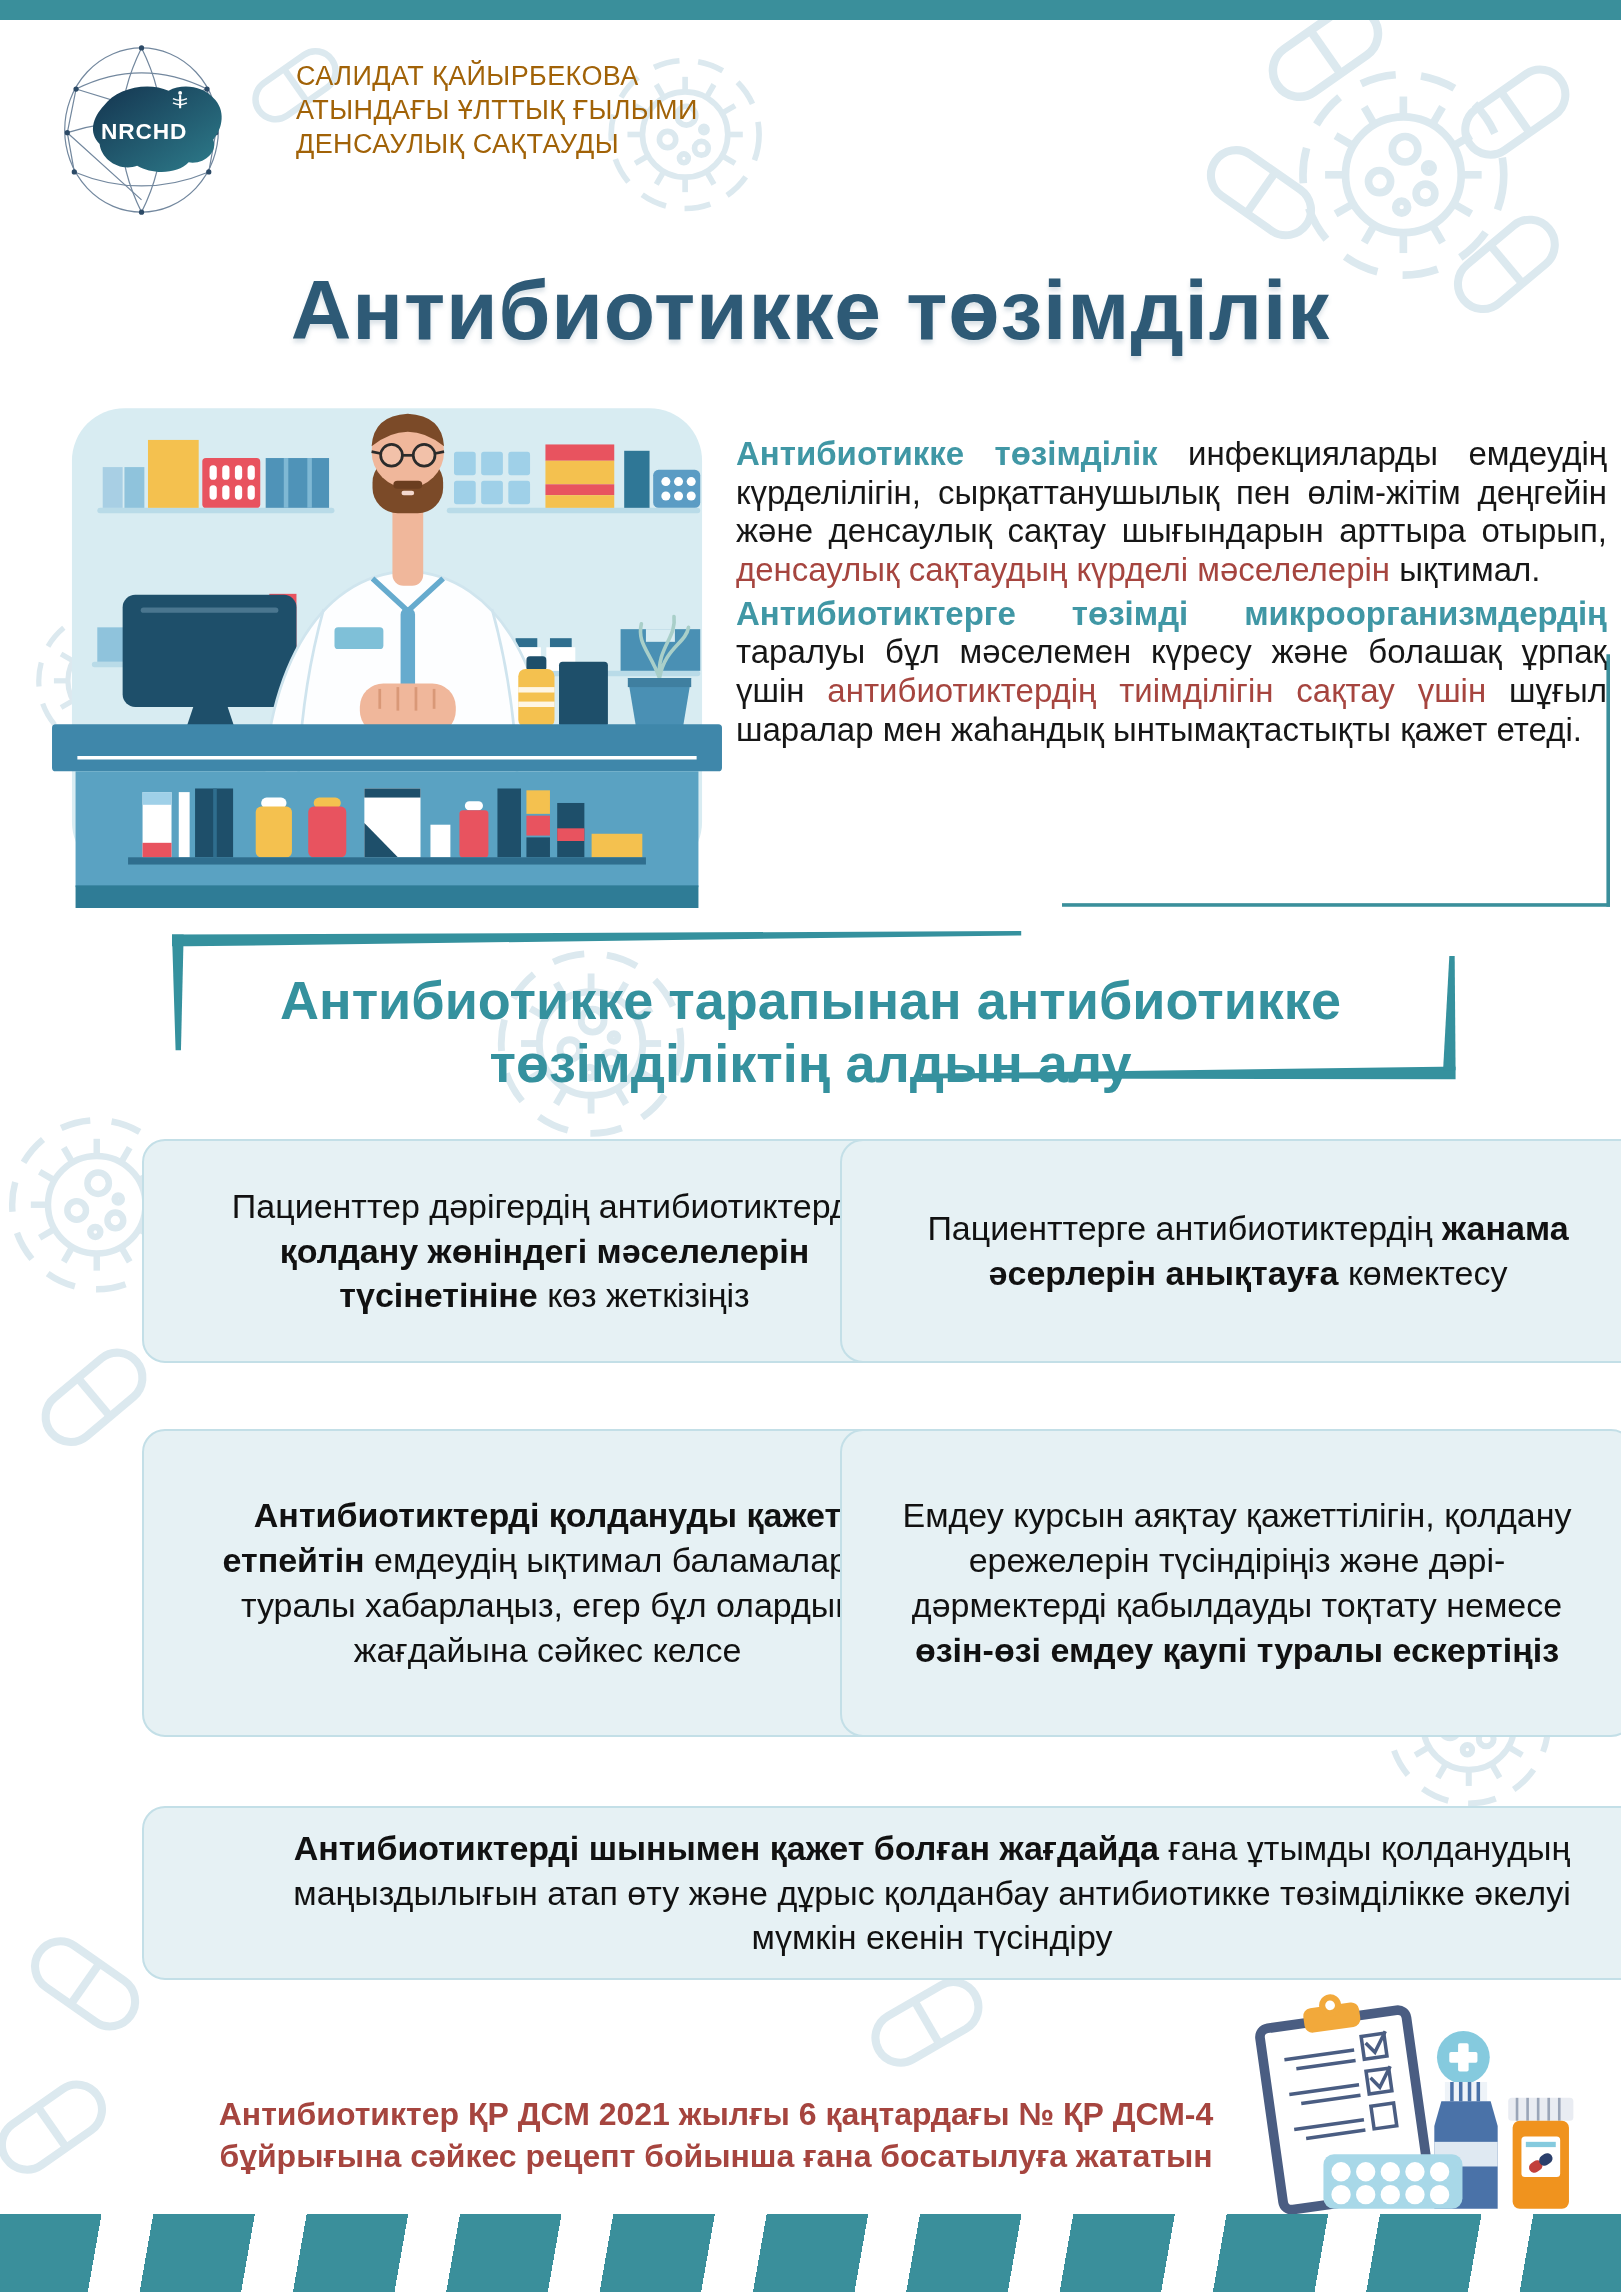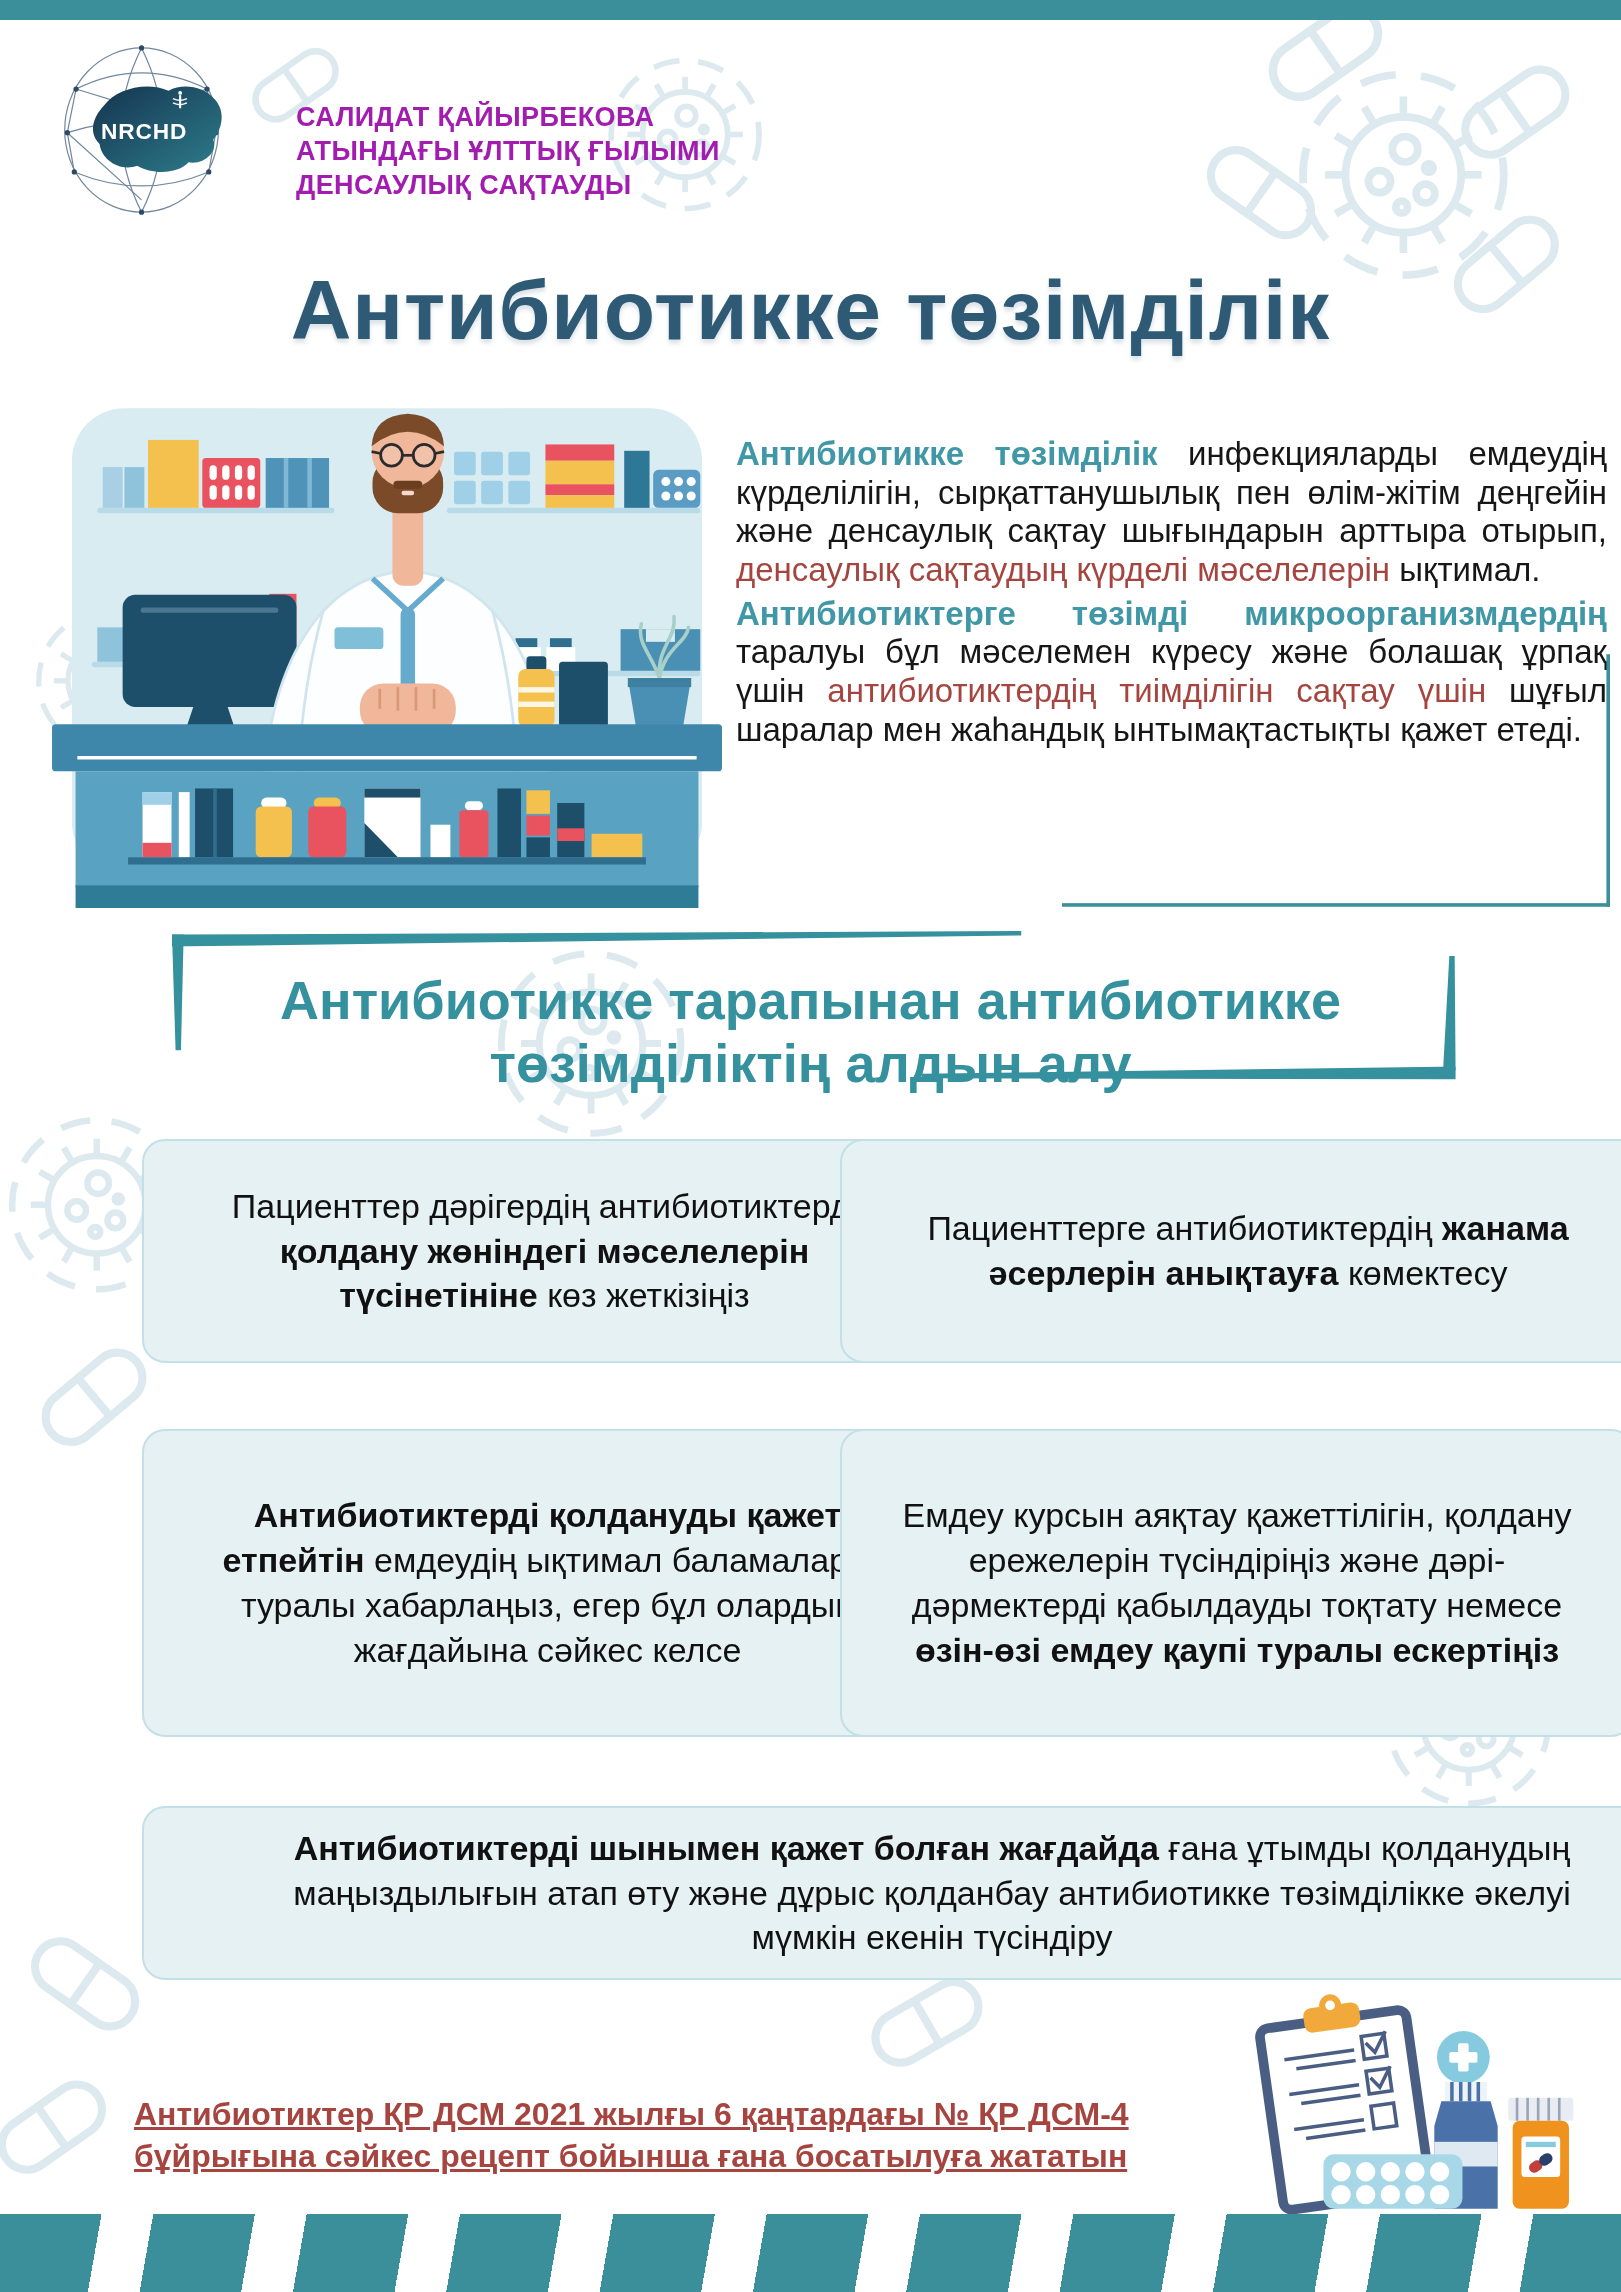--- a/index.html
+++ b/index.html
@@ -3,21 +3,21 @@
 <meta charset="utf-8">
 <style>
   html,body{margin:0;padding:0;background:#fff;}
   .page{position:relative;width:1621px;height:2293px;margin:0 auto;overflow:hidden;
         background:#ffffff;font-family:"Liberation Sans","DejaVu Sans",sans-serif;}
   .top-bar{position:absolute;top:0;left:0;width:100%;height:19.7px;background:var(--accent-teal,#3a8f9b);}
   .doodles{position:absolute;top:0;left:0;width:1621px;height:2293px;z-index:0;}
   .layer{position:absolute;z-index:1;}
 
   .logo-svg{left:47px;top:41px;width:224px;height:179px;}
-  .org{left:296px;top:59px;width:502px;color:#a21caf;font-weight:bold;font-size:27px;line-height:34px;letter-spacing:0.4px;margin-top:41px;}
+  .org{left:296px;top:59px;width:502px;color:#a16207;font-weight:normal;font-size:27px;line-height:34px;letter-spacing:0.4px;}
 
   .title{left:0;right:0;top:262px;margin:0;text-align:center;color:var(--title-navy,#2e5a76);
          font-size:84px;font-weight:800;letter-spacing:0.9px;text-shadow:0 3.6px 4.5px rgba(110,140,160,.25);}
 
   .pharmacy{left:52px;top:401px;width:670px;height:507px;}
 
   .intro{left:736px;top:435px;width:871px;font-size:33px;line-height:1.17;color:#161616;text-align:justify;}
   .intro p{margin:0 0 5.4px 0;}
   .seg-teal{color:var(--text-teal,#4097a5);font-weight:bold;}
   .seg-red{color:var(--text-red,#a6453f);}
@@ -33,22 +33,22 @@
   .card{position:absolute;z-index:1;background:var(--card-bg,#e6f1f4);border:2.7px solid var(--card-border,#c3dfe7);
         border-radius:23px;display:flex;align-items:center;justify-content:center;
         font-size:34px;line-height:1.32;color:#111;text-align:center;}
   .card p{margin:0;}
   .card1{left:142px;top:1139px;width:661px;height:220px;padding:0 70px;}
   .card2{left:840px;top:1139px;width:672px;height:220px;padding:0 70px;}
   .card3{left:142px;top:1429px;width:661px;height:304px;padding:0 73px;}
   .card4{left:840px;top:1429px;width:672px;height:304px;padding:0 59px;}
   .card5{left:142px;top:1806px;width:1370px;height:170px;padding:0 103px;}
 
-  .footnote{left:134px;top:2094px;width:1164px;text-align:left;color:var(--text-red,#a6453f);
-            font-weight:bold;font-size:32px;line-height:1.3;text-decoration:underline;}
+  .footnote{left:134px;top:2094px;width:1164px;text-align:center;color:var(--text-red,#a6453f);
+            font-weight:bold;font-size:32px;line-height:1.3;}
 
   .meds{left:1252px;top:1994px;width:362px;height:220px;}
 
   .stripes{position:absolute;z-index:2;left:0;bottom:0;width:100%;height:79px;
            background:repeating-linear-gradient(100deg,#3a8f9b 0 100px,#ffffff 100px 151px);}
 </style>
 </head>
 <body>
 
 <div class="page">

